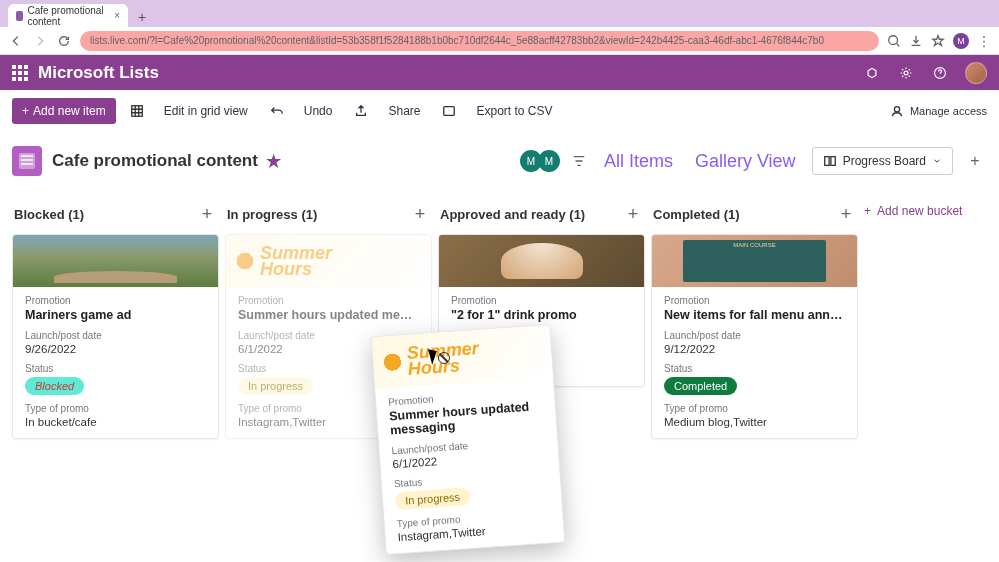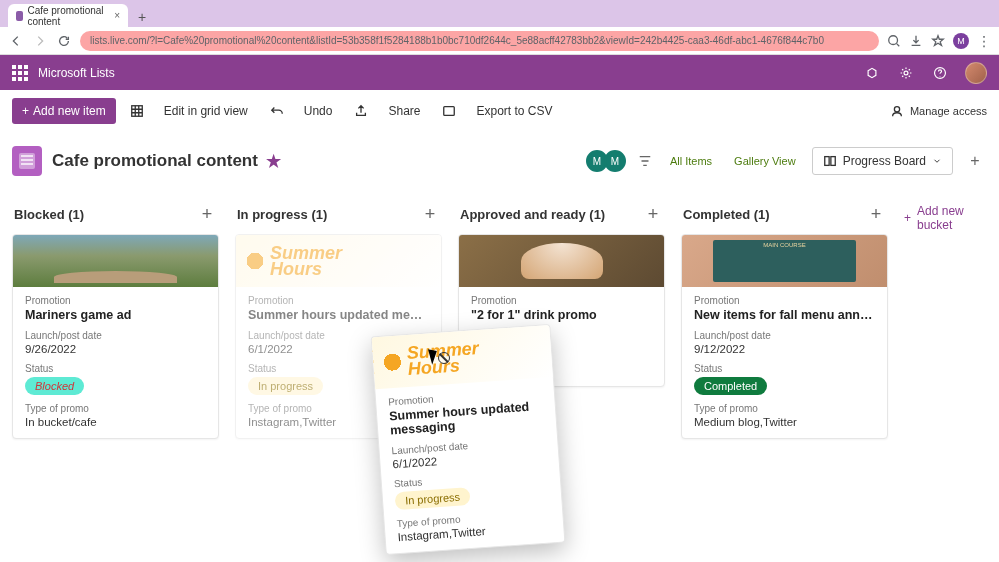--- a/index.html
+++ b/index.html
@@ -16,21 +16,21 @@
 .nav-btn.disabled { color: #bbb; }
 .url-bar { flex: 1; height: 20px; background: #fca5a5; border-radius: 10px; font-size: 10px; color: #5f6368; display: flex; align-items: center; padding: 0 10px; }
 .browser-icon { width: 14px; height: 14px; display: flex; align-items: center; justify-content: center; color: #5f6368; }
 .menu-dots { font-size: 14px; }
 .avatar-browser { width: 16px; height: 16px; border-radius: 50%; background: #7b3f9e; color: #fff; font-size: 9px; display: flex; align-items: center; justify-content: center; }
 
 
 .app-header { height: 35px; background: #893e8f; display: flex; align-items: center; padding: 0 12px; color: #fff; }
 .waffle { width: 16px; height: 16px; margin-right: 10px; display: grid; grid-template-columns: repeat(3,4px); grid-template-rows: repeat(3,4px); gap: 2px; }
 .waffle span { background: #fff; }
-.app-title { font-size: 12px; font-weight: 400; }
+.app-title { font-size: 17px; font-weight: 700; }
 .header-right { margin-left: auto; display: flex; align-items: center; gap: 16px; }
 .header-icon { width: 18px; height: 18px; display: flex; align-items: center; justify-content: center; }
 .avatar-app { width: 22px; height: 22px; border-radius: 50%; background: linear-gradient(135deg, #d48a6e, #a0614a); border: 1px solid rgba(255,255,255,0.3); }
 
 
 .toolbar { height: 42px; background: #fff; display: flex; align-items: center; padding: 0 12px; gap: 6px; }
 .btn-primary { background: #893e8f; color: #fff; border: none; padding: 6px 10px; border-radius: 3px; font-size: 12px; display: flex; align-items: center; gap: 4px; }
 .btn-tool { background: none; border: none; padding: 6px 8px; font-size: 12px; color: #333; display: flex; align-items: center; gap: 20px; }
 .btn-tool svg, .btn-primary svg { width: 14px; height: 14px; }
 .manage-access { margin-left: auto; display: flex; align-items: center; gap: 6px; font-size: 11px; color: #333; }
@@ -40,26 +40,26 @@
 .list-icon { width: 30px; height: 30px; background: #b35fc1; border-radius: 4px; display: flex; align-items: center; justify-content: center; }
 .list-icon-inner { width: 16px; height: 16px; background: rgba(255,255,255,0.4); border-radius: 2px; display: flex; flex-direction: column; gap: 2px; padding: 2px; }
 .list-icon-inner span { height: 2px; background: rgba(255,255,255,0.7); }
 .list-title-wrap { display: flex; flex-direction: column; gap: 2px; }
 .list-breadcrumb { font-size: 10px; color: #666; }
 .list-title { font-size: 17px; font-weight: 600; color: #333; display: flex; align-items: center; gap: 8px; }
 .star { color: #893e8f; }
 .view-controls { margin-left: auto; display: flex; align-items: center; gap: 10px; }
 .presence { display: flex; gap: -4px; }
 .presence-avatar { width: 22px; height: 22px; border-radius: 50%; background: #147d6f; color: #fff; font-size: 10px; display: flex; align-items: center; justify-content: center; border: 2px solid #147d6f; margin-left: -4px; }
-.view-link { font-size: 11px; color: #4d7c0f; padding: 4px 6px; }
+.view-link { font-size: 18px; color: #8b5cf6; padding: 4px 6px; }
 .view-selected { font-size: 12px; color: #333; border: 1px solid #ccc; padding: 6px 10px; border-radius: 3px; display: flex; align-items: center; gap: 6px; background: #fff; }
 .add-view { width: 24px; height: 24px; display: flex; align-items: center; justify-content: center; color: #666; }
 
 
-.board { padding: 8px 12px; display: flex; gap: 16px; background: #fff; height: calc(100% - 190px); overflow: hidden; }
+.board { padding: 8px 12px; display: flex; gap: 6px; background: #fff; height: calc(100% - 190px); overflow: hidden; }
 .bucket { width: 207px; flex-shrink: 0; display: flex; flex-direction: column; }
 .bucket-header { display: flex; align-items: center; justify-content: space-between; padding: 6px 2px 10px; }
 .bucket-title { font-size: 13px; font-weight: 600; color: #333; }
 .bucket-add { color: #666; font-size: 18px; width: 20px; height: 20px; display: flex; align-items: center; justify-content: center; }
 .add-bucket-col { display: flex; align-items: flex-start; padding-top: 6px; }
 .add-bucket { color: #893e8f; font-size: 12px; display: flex; align-items: center; gap: 6px; }
 
 
 .card { background: #fff; border: 1px solid #e6e6e6; border-radius: 4px; padding: 10px 12px; box-shadow: 0 1px 2px rgba(0,0,0,0.05); }
 .card-img { width: calc(100% + 24px); margin: -10px -12px 8px; height: 52px; border-radius: 3px 3px 0 0; background-size: cover; background-position: center; }

